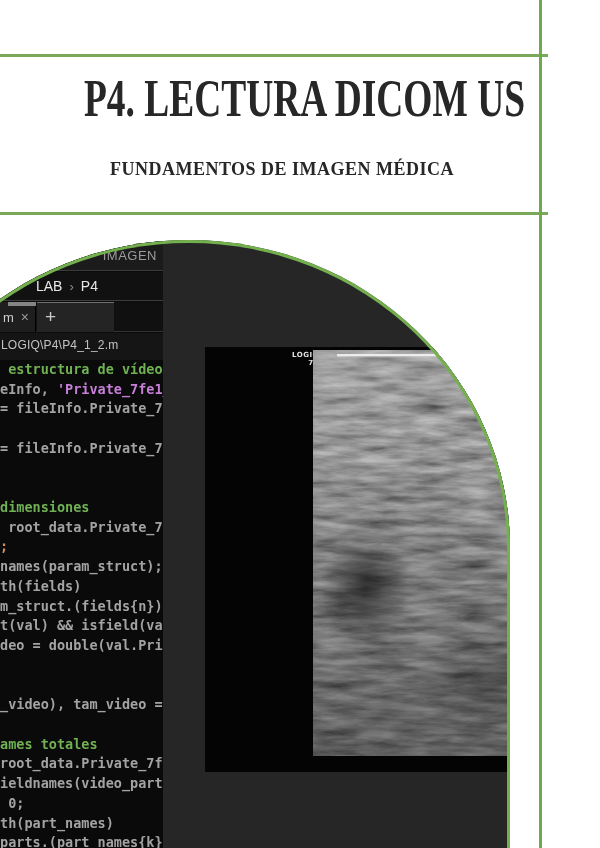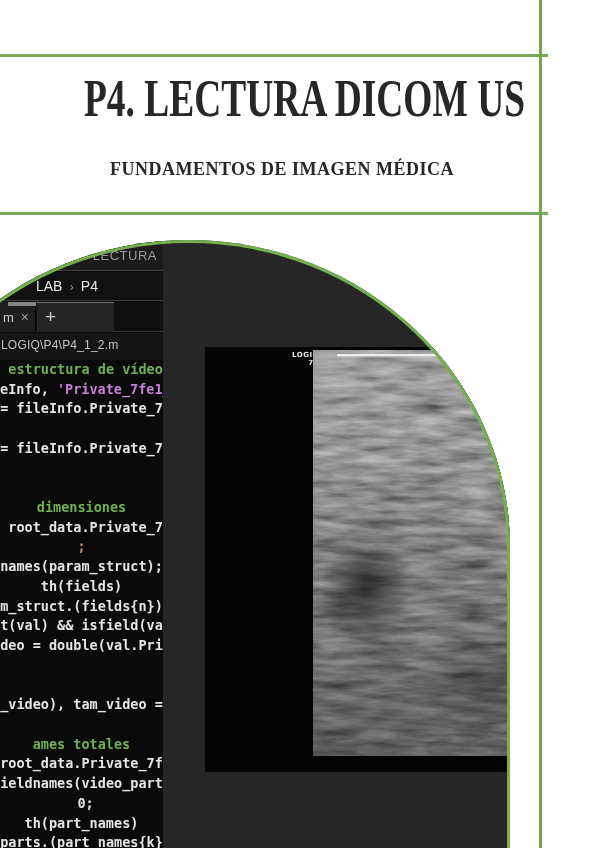--- a/index.html
+++ b/index.html
@@ -42,24 +42,24 @@
   .tab-active .close{margin-left:7px;color:#9a9a9a;font-size:14px;}
   .tab-accent{position:absolute;left:140px;top:0;width:28px;height:4px;background:#858585;}
   .tab-plus{position:absolute;left:169px;top:0;width:77px;height:30px;background:#242424;
           border-top:1px solid #6f6f6f;box-sizing:border-box;color:#c9c9c9;
           font-size:19px;line-height:27px;padding-left:8px;}
   .pathbar{position:absolute;top:93px;left:0;right:0;height:27px;background:#151515;
           line-height:24px;padding-left:133px;font-size:12px;color:#c3c3c3;letter-spacing:.2px;white-space:nowrap;}
   .code{position:absolute;top:120px;left:0;right:0;bottom:0;background:#0a0a0a;
           padding-left:132px;font-family:"DejaVu Sans Mono",monospace;font-weight:bold;
           font-size:13.5px;white-space:pre;overflow:hidden;}
-  .code-line{height:19.72px;line-height:19.72px;overflow:hidden;text-align:center;}
+  .code-line{height:19.72px;line-height:19.72px;overflow:hidden;}
   .seg-comment{color:#6fb153;}
   .seg-string{color:#c77fd9;}
-  .seg-code{color:#e5e5e5;}
+  .seg-code{color:#a3a3a3;}
   .seg-system{color:#ce8d5e;}
 
   
   .usrect{position:absolute;left:337px;top:107px;width:330px;height:425px;background:#040404;}
   .uslabel{position:absolute;left:74px;top:4px;width:40px;text-align:right;color:#e3e3e3;
           font-family:"DejaVu Sans",sans-serif;font-size:7px;font-weight:bold;line-height:8px;letter-spacing:.5px;}
   .speckle{position:absolute;left:108px;top:3px;width:222px;height:406px;overflow:hidden;background:#303030;}
   .speckle svg{display:block;position:absolute;left:0;top:0;}
   .speckle-shade{position:absolute;left:0;top:0;right:0;bottom:0;
      background:
@@ -79,21 +79,21 @@
   <div class="hline hline2"></div>
   <div class="vline"></div>
 
   <h1 class="title">P4. LECTURA DICOM US</h1>
   <h2 class="subtitle">FUNDAMENTOS DE IMAGEN MÉDICA</h2>
 
   <div class="arch">
 
     <div class="editor">
       <div class="ribbon">
-        <span>LECTURA</span>
+        <span>IMAGEN</span>
       </div>
       <div class="crumbbar">
         <span>LAB</span><span class="crumb-sep">›</span><span>P4</span>
       </div>
       <div class="tabbar">
         <div class="tab-active">
           <span>m</span><span class="close">×</span>
         </div>
         <div class="tab-accent"></div>
         <div class="tab-plus">

